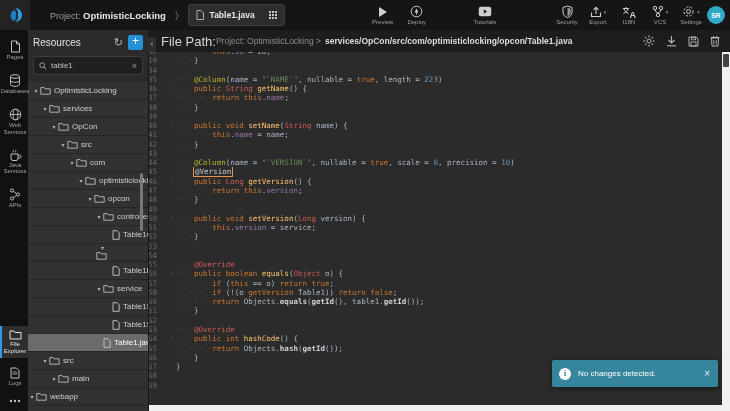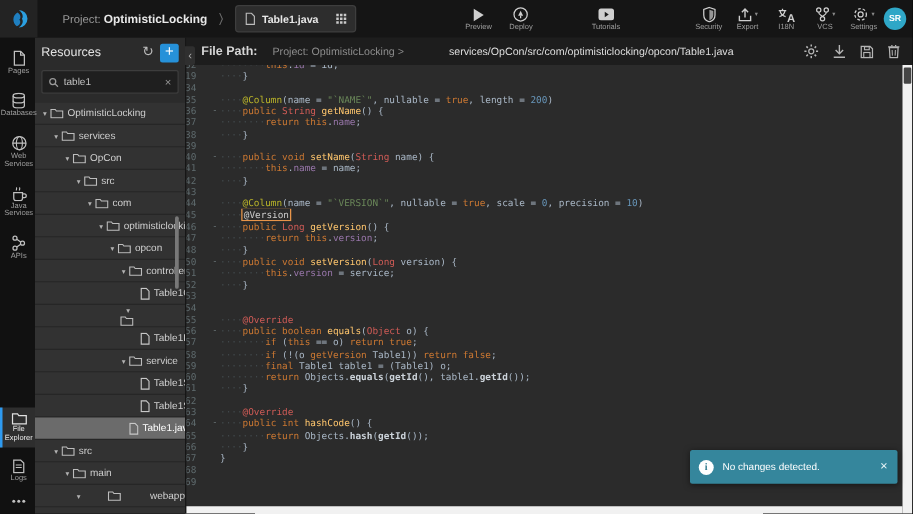--- a/index.html
+++ b/index.html
@@ -45,23 +45,23 @@
   .tree{position:absolute;top:52px;left:0;right:0;bottom:0;overflow:hidden;}
   .trow{height:17px;display:flex;align-items:center;border-bottom:1px solid #262626;background:#323232;
         font-size:8px;color:#cfcfcf;white-space:nowrap;overflow:hidden;cursor:pointer;}
   .trow.sel{background:#6b6b6b;color:#fff;}
   .trow .caret{font-size:6px;color:#b2b2b2;width:8px;text-align:center;flex:0 0 auto;}
   .trow .ticon{flex:0 0 auto;margin-right:3px;display:flex;}
   .tree-scroll{position:absolute;right:5px;top:143px;width:3px;height:58px;background:#787878;border-radius:2px;}
   
   .main{position:absolute;left:148px;top:30px;right:0;bottom:0;background:#2b2b2b;}
   .pathbar{position:absolute;top:0;left:0;right:0;height:22px;background:#1d1d1d;display:flex;align-items:center;padding-left:13px;}
-  .pathbar .fp{font-size:10px;color:#d6d6d6;font-weight:bold;margin-right:12px;white-space:nowrap;}
+  .pathbar .fp{font-size:13px;color:#d6d6d6;font-weight:normal;margin-right:0;white-space:nowrap;}
   .pathbar .pp{font-size:8.5px;color:#8d8d8d;margin-right:4px;white-space:nowrap;}
-  .pathbar .pv{font-size:8.5px;color:#dedede;font-weight:normal;white-space:nowrap;margin-left:32px;}
+  .pathbar .pv{font-size:8.5px;color:#dedede;font-weight:bold;white-space:nowrap;}
   .pathtools{margin-left:auto;display:flex;align-items:center;gap:11px;margin-right:10px;}
   .ptool{cursor:pointer;display:flex;align-items:center;color:#b5b5b5;}
   .collapse{position:absolute;left:0;top:7px;width:8px;height:15px;background:#2f2f2f;color:#aaa;font-size:9px;
             line-height:14px;text-align:center;border-radius:0 2px 2px 0;cursor:pointer;z-index:6;}
   
   .editor{position:absolute;top:22px;left:0;right:8px;bottom:6px;background:#2b2b2b;overflow:hidden;}
   .lines{margin-top:-5px;}
   .line{display:flex;height:9.28px;line-height:9.3px;font-family:"DejaVu Sans Mono",monospace;font-size:7.5px;white-space:pre;}
   .gnum{width:20px;text-align:left;color:#5f6b6e;flex:0 0 auto;}
   .gfold{width:8px;color:#6a7578;font-size:7px;text-align:center;flex:0 0 auto;}
@@ -453,21 +453,21 @@
         </div>
         <div class="trow" style="padding-left: 22px;">
           <span class="caret">▾</span>
           <span class="ticon">
             <svg width="11" height="9" viewBox="0 0 11 9">
               <path d="M0.8 1.6 h3.4 l0.9 1.2 h5.1 V8.2 H0.8 Z" fill="none" stroke="#bdbdbd" stroke-width="0.9"></path>
             </svg>
           </span>
           <span>main</span>
         </div>
-        <div class="trow" style="padding-left: 31px; justify-content: space-between;">
+        <div class="trow" style="">
           <span class="caret">▾</span>
           <span class="ticon">
             <svg width="11" height="9" viewBox="0 0 11 9">
               <path d="M0.8 1.6 h3.4 l0.9 1.2 h5.1 V8.2 H0.8 Z" fill="none" stroke="#bdbdbd" stroke-width="0.9"></path>
             </svg>
           </span>
           <span>webapp</span>
         </div>
         <div class="trow" style="padding-left: 40px;">
           <span class="ticon">
@@ -528,44 +528,44 @@
             </svg>
         </span>
       </span>
     </div>
 
     <div class="editor">
       <div class="lines">
           <div class="line"><span class="gnum">32</span><span class="gfold"></span><span class="code"><span class="ws">········</span><span class="kw">this</span><span class="pl">.</span><span class="fld">id</span><span class="pl"> = id;</span></span></div>
           <div class="line"><span class="gnum">19</span><span class="gfold"></span><span class="code"><span class="ws">····</span><span class="pl">}</span></span></div>
           <div class="line"><span class="gnum">34</span><span class="gfold"></span><span class="code"></span></div>
-          <div class="line"><span class="gnum">35</span><span class="gfold"></span><span class="code"><span class="ws">····</span><span class="ann">@Column</span><span class="pl">(name = </span><span class="str">"`NAME`"</span><span class="pl">, nullable = </span><span class="kw">true</span><span class="pl">, length = </span><span class="num">200</span><span class="pl">)</span></span></div>
+          <div class="line"><span class="gnum">35</span><span class="gfold"></span><span class="code"><span class="ws">····</span><span class="ann">@Column</span><span class="pl">(name = </span><span class="str">"`NAME`"</span><span class="pl">, nullable = </span><span class="kw">true</span><span class="pl">, length = </span><span class="num">223</span><span class="pl">)</span></span></div>
           <div class="line"><span class="gnum">36</span><span class="gfold">-</span><span class="code"><span class="ws">····</span><span class="kw">public</span><span class="pl"> </span><span class="ty">String</span><span class="pl"> </span><span class="mth">getName</span><span class="pl">() {</span></span></div>
           <div class="line"><span class="gnum">37</span><span class="gfold"></span><span class="code"><span class="ws">········</span><span class="kw">return</span><span class="pl"> </span><span class="kw">this</span><span class="pl">.</span><span class="fld">name</span><span class="pl">;</span></span></div>
           <div class="line"><span class="gnum">38</span><span class="gfold"></span><span class="code"><span class="ws">····</span><span class="pl">}</span></span></div>
           <div class="line"><span class="gnum">39</span><span class="gfold"></span><span class="code"></span></div>
           <div class="line"><span class="gnum">40</span><span class="gfold">-</span><span class="code"><span class="ws">····</span><span class="kw">public</span><span class="pl"> </span><span class="kw">void</span><span class="pl"> </span><span class="mth">setName</span><span class="pl">(</span><span class="ty">String</span><span class="pl"> name) {</span></span></div>
           <div class="line"><span class="gnum">41</span><span class="gfold"></span><span class="code"><span class="ws">········</span><span class="kw">this</span><span class="pl">.</span><span class="fld">name</span><span class="pl"> = name;</span></span></div>
           <div class="line"><span class="gnum">42</span><span class="gfold"></span><span class="code"><span class="ws">····</span><span class="pl">}</span></span></div>
           <div class="line"><span class="gnum">43</span><span class="gfold"></span><span class="code"></span></div>
           <div class="line"><span class="gnum">44</span><span class="gfold"></span><span class="code"><span class="ws">····</span><span class="ann">@Column</span><span class="pl">(name = </span><span class="str">"`VERSION`"</span><span class="pl">, nullable = </span><span class="kw">true</span><span class="pl">, scale = </span><span class="num">0</span><span class="pl">, precision = </span><span class="num">10</span><span class="pl">)</span></span></div>
           <div class="line"><span class="gnum">45</span><span class="gfold"></span><span class="code"><span class="ws">····</span><span class="box">@Version</span></span></div>
           <div class="line"><span class="gnum">46</span><span class="gfold">-</span><span class="code"><span class="ws">····</span><span class="kw">public</span><span class="pl"> </span><span class="ty">Long</span><span class="pl"> </span><span class="mth">getVersion</span><span class="pl">() {</span></span></div>
           <div class="line"><span class="gnum">47</span><span class="gfold"></span><span class="code"><span class="ws">········</span><span class="kw">return</span><span class="pl"> </span><span class="kw">this</span><span class="pl">.</span><span class="fld">version</span><span class="pl">;</span></span></div>
           <div class="line"><span class="gnum">48</span><span class="gfold"></span><span class="code"><span class="ws">····</span><span class="pl">}</span></span></div>
+          <div class="line"><span class="gnum">49</span><span class="gfold"></span><span class="code"></span></div>
           <div class="line"><span class="gnum">50</span><span class="gfold">-</span><span class="code"><span class="ws">····</span><span class="kw">public</span><span class="pl"> </span><span class="kw">void</span><span class="pl"> </span><span class="mth">setVersion</span><span class="pl">(</span><span class="ty">Long</span><span class="pl"> version) {</span></span></div>
           <div class="line"><span class="gnum">51</span><span class="gfold"></span><span class="code"><span class="ws">········</span><span class="kw">this</span><span class="pl">.</span><span class="fld">version</span><span class="pl"> = service;</span></span></div>
           <div class="line"><span class="gnum">52</span><span class="gfold"></span><span class="code"><span class="ws">····</span><span class="pl">}</span></span></div>
           <div class="line"><span class="gnum">53</span><span class="gfold"></span><span class="code"></span></div>
           <div class="line"><span class="gnum">54</span><span class="gfold"></span><span class="code"></span></div>
           <div class="line"><span class="gnum">55</span><span class="gfold"></span><span class="code"><span class="ws">····</span><span class="ty">@Override</span></span></div>
           <div class="line"><span class="gnum">56</span><span class="gfold">-</span><span class="code"><span class="ws">····</span><span class="kw">public</span><span class="pl"> </span><span class="kw">boolean</span><span class="pl"> </span><span class="mth">equals</span><span class="pl">(</span><span class="ty">Object</span><span class="pl"> o) {</span></span></div>
           <div class="line"><span class="gnum">57</span><span class="gfold"></span><span class="code"><span class="ws">········</span><span class="kw">if</span><span class="pl"> (</span><span class="kw">this</span><span class="pl"> == o) </span><span class="kw">return</span><span class="pl"> </span><span class="kw">true</span><span class="pl">;</span></span></div>
           <div class="line"><span class="gnum">58</span><span class="gfold"></span><span class="code"><span class="ws">········</span><span class="kw">if</span><span class="pl"> (!(o </span><span class="kw">getVersion</span><span class="pl"> Table1)) </span><span class="kw">return</span><span class="pl"> </span><span class="kw">false</span><span class="pl">;</span></span></div>
-          <div class="line"><span class="gnum">59</span><span class="gfold"></span><span class="code"><span class="ws">········</span><span class="kw">final</span><span class="pl"> Table1 table1 = (Table1) o;</span></span></div>
           <div class="line"><span class="gnum">60</span><span class="gfold"></span><span class="code"><span class="ws">········</span><span class="kw">return</span><span class="pl"> Objects.</span><span class="mc">equals</span><span class="pl">(</span><span class="mc">getId</span><span class="pl">(), table1.</span><span class="mc">getId</span><span class="pl">());</span></span></div>
           <div class="line"><span class="gnum">61</span><span class="gfold"></span><span class="code"><span class="ws">····</span><span class="pl">}</span></span></div>
           <div class="line"><span class="gnum">62</span><span class="gfold"></span><span class="code"></span></div>
           <div class="line"><span class="gnum">63</span><span class="gfold"></span><span class="code"><span class="ws">····</span><span class="ty">@Override</span></span></div>
           <div class="line"><span class="gnum">64</span><span class="gfold">-</span><span class="code"><span class="ws">····</span><span class="kw">public</span><span class="pl"> </span><span class="kw">int</span><span class="pl"> </span><span class="mth">hashCode</span><span class="pl">() {</span></span></div>
           <div class="line"><span class="gnum">65</span><span class="gfold"></span><span class="code"><span class="ws">········</span><span class="kw">return</span><span class="pl"> Objects.</span><span class="mc">hash</span><span class="pl">(</span><span class="mc">getId</span><span class="pl">());</span></span></div>
           <div class="line"><span class="gnum">66</span><span class="gfold"></span><span class="code"><span class="ws">····</span><span class="pl">}</span></span></div>
           <div class="line"><span class="gnum">67</span><span class="gfold"></span><span class="code"><span class="pl">}</span></span></div>
           <div class="line"><span class="gnum">68</span><span class="gfold"></span><span class="code"></span></div>
           <div class="line"><span class="gnum">69</span><span class="gfold"></span><span class="code"></span></div>

